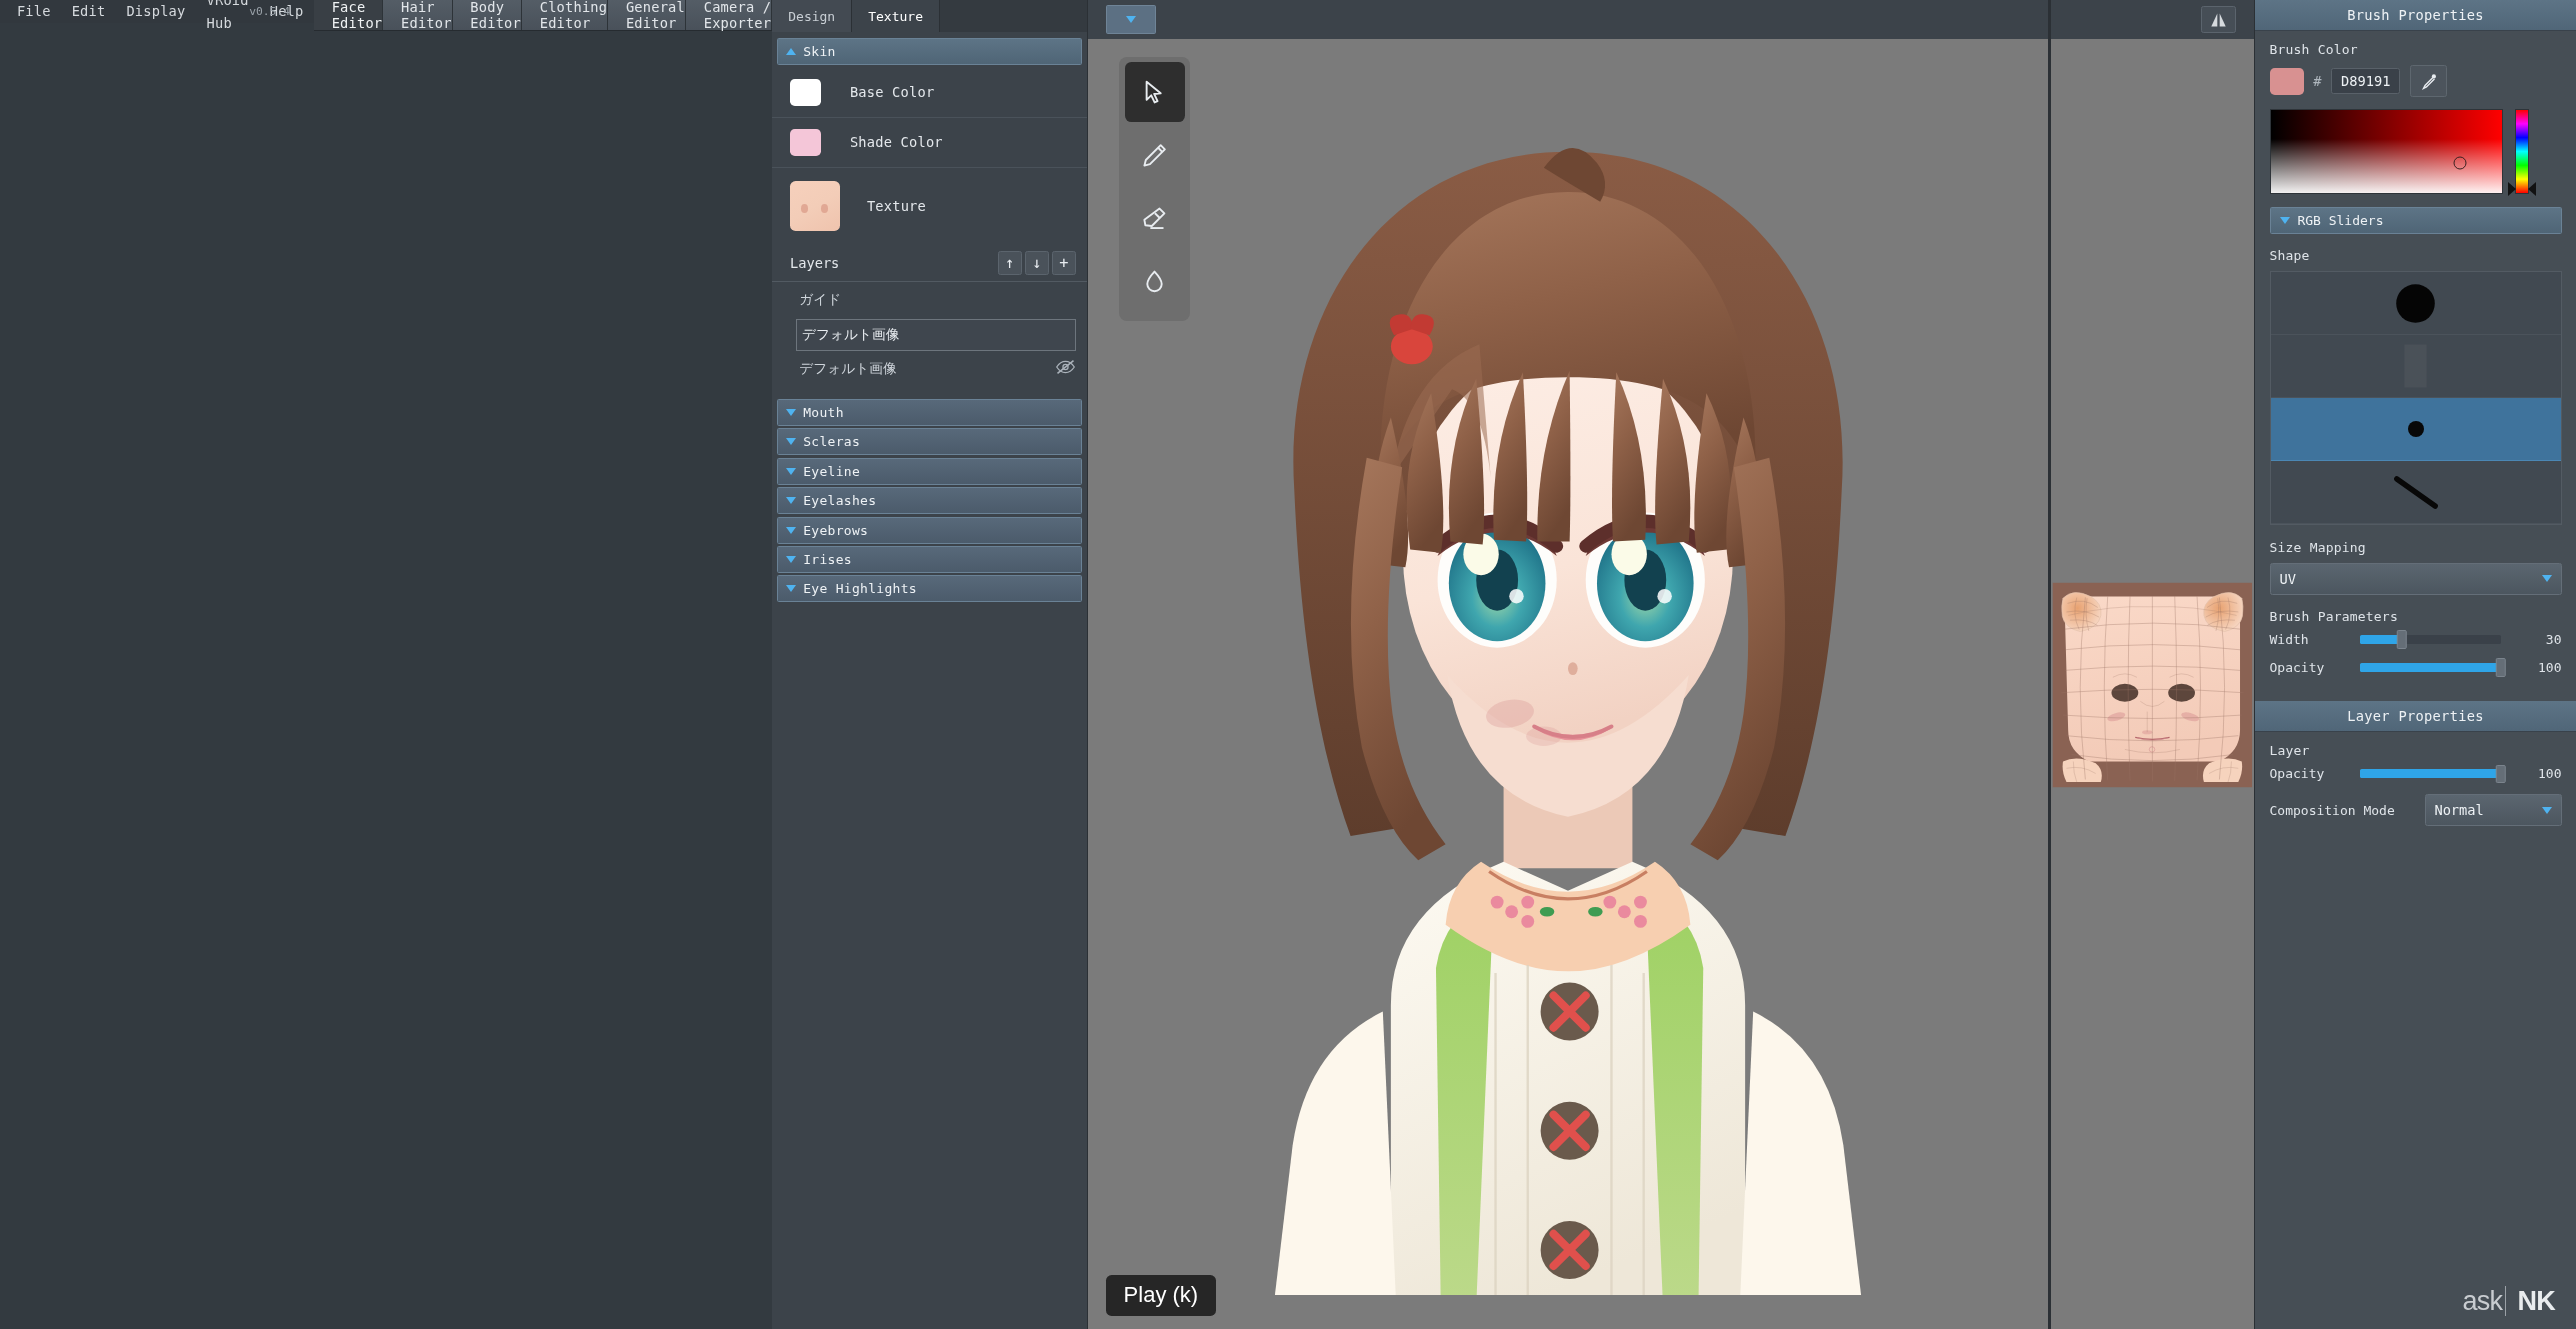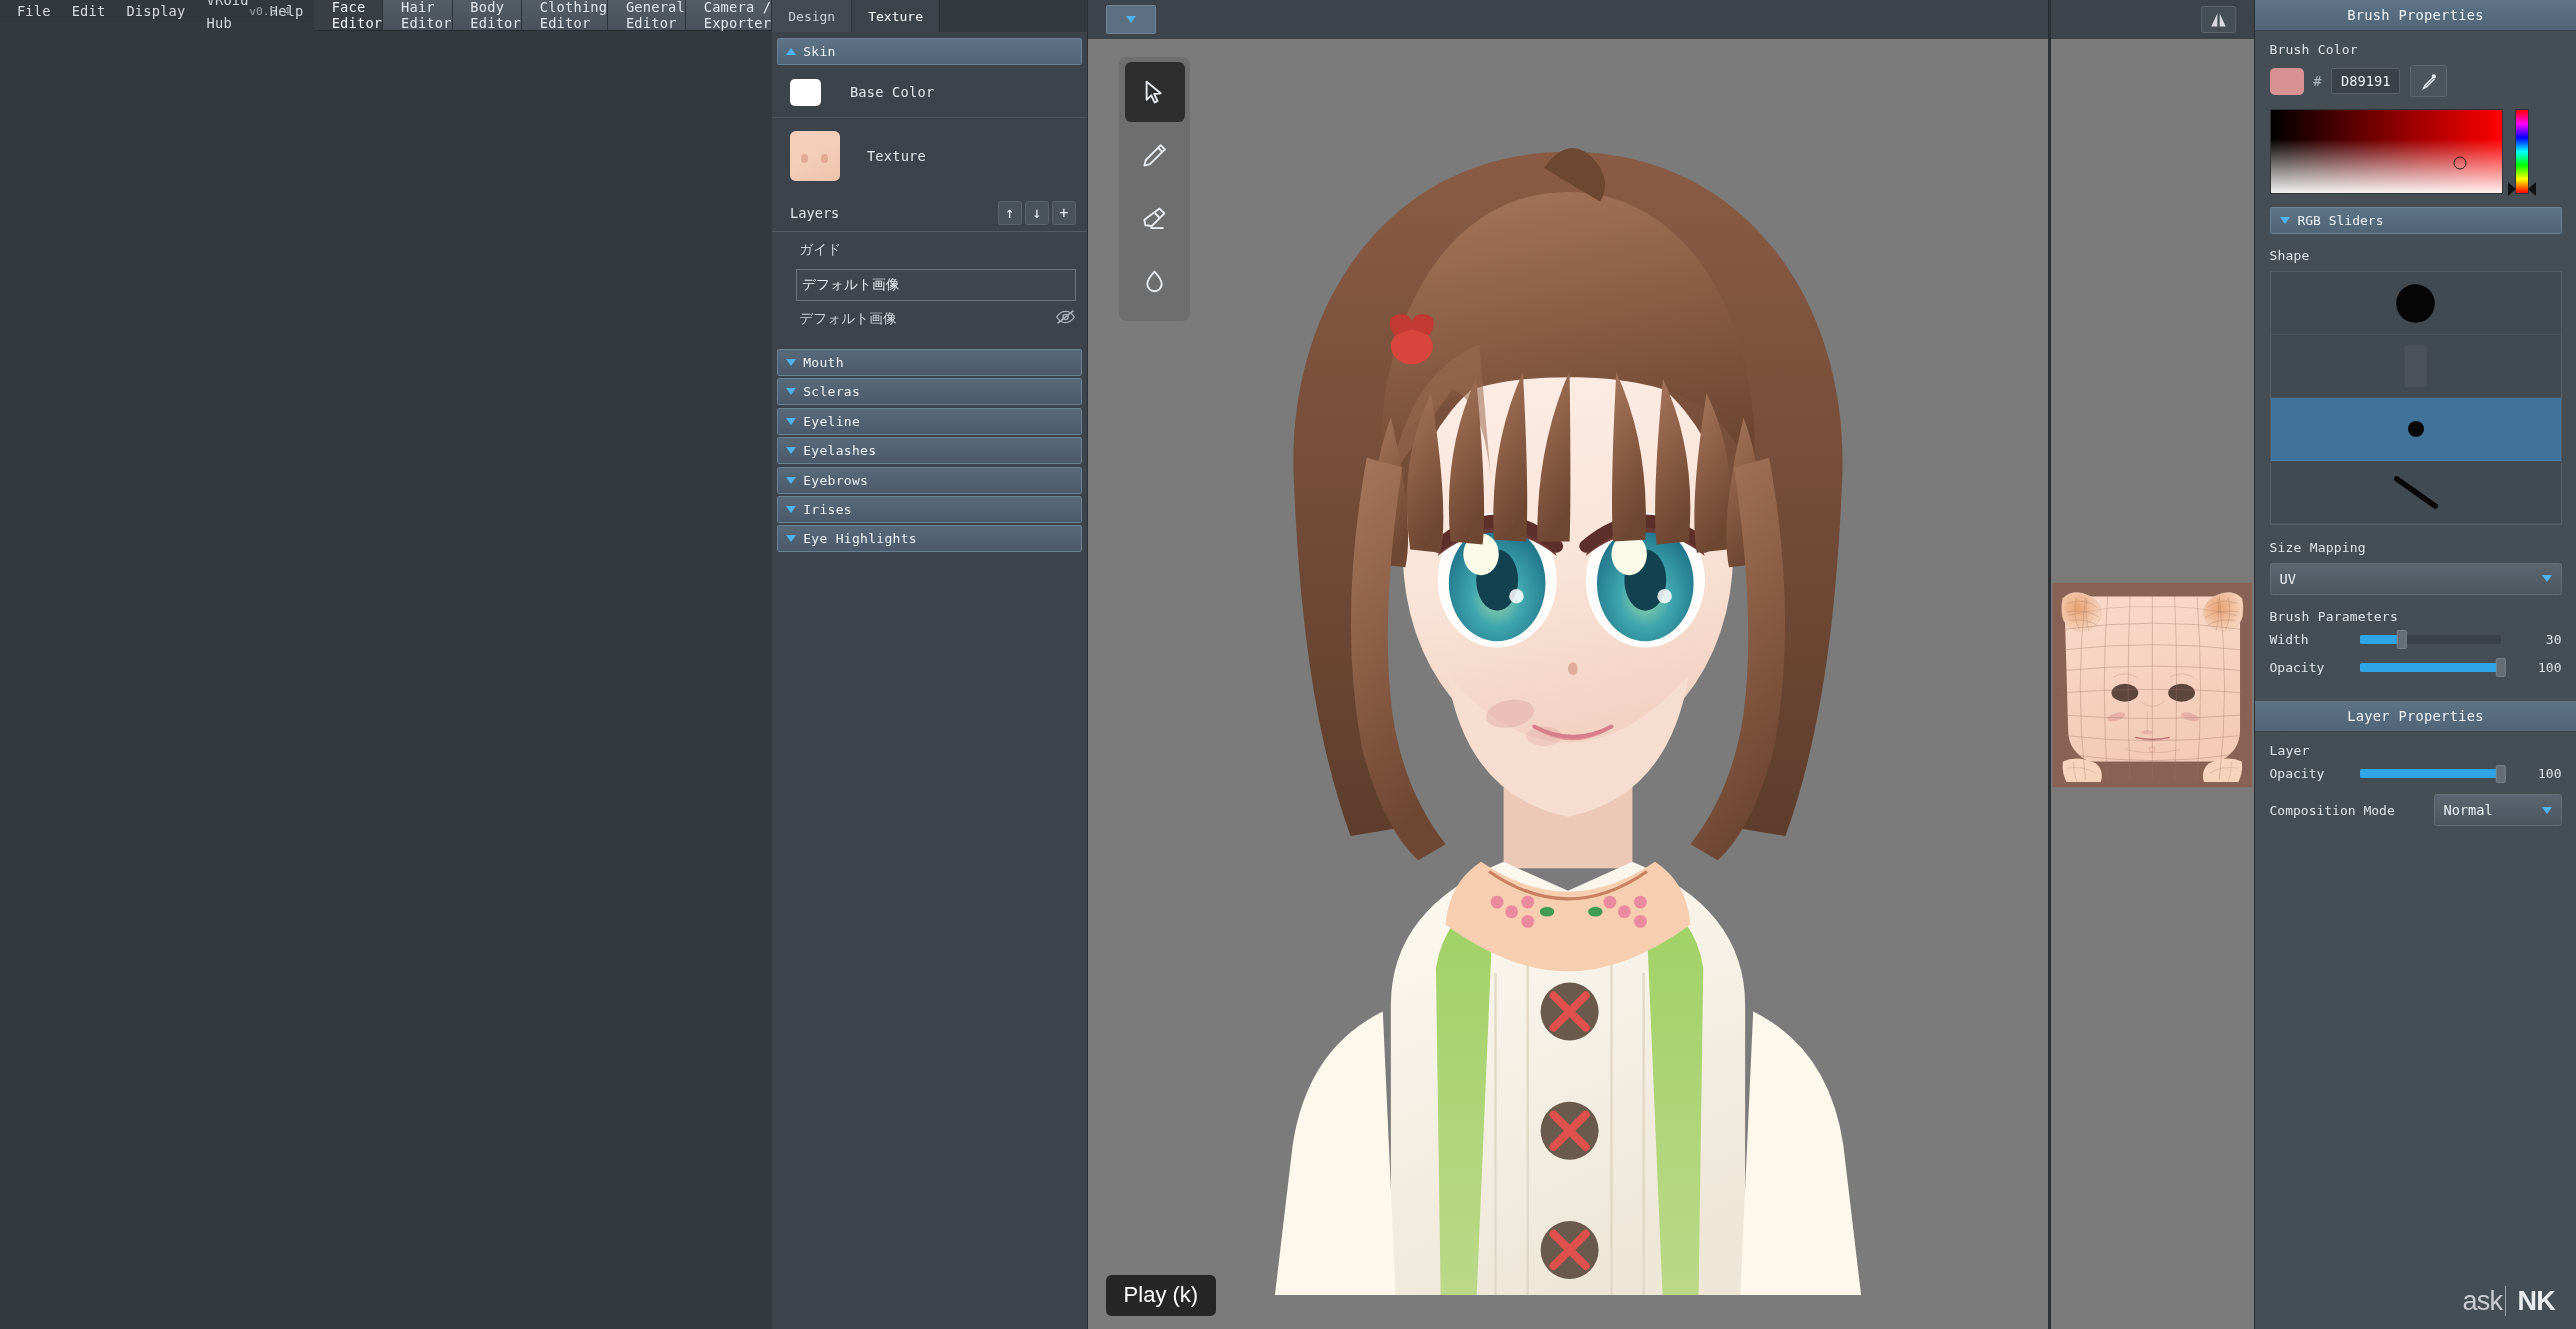--- a/index.html
+++ b/index.html
@@ -204,20 +204,24 @@
         <div class="acc-header">
           <span class="tri up"></span>
           <span>Skin</span>
         </div>
 
         <div class="sk-row">
           <span class="sw" id="sw-base" style="background: rgb(255, 255, 255);"></span>
           <span class="sk-label">Base Color</span>
         </div>
 
+        <div class="sk-row">
+          <span class="sw" id="sw-shade" style="background: rgb(244, 198, 216);"></span>
+          <span class="sk-label">Shade Color</span>
+        </div>
 
         <div class="tex-row">
           <span class="tex-thumb"></span>
           <span class="sk-label" style="margin-left:27px">Texture</span>
         </div>
 
         <div id="layers-head">
           <span class="lbl">Layers</span>
           <span class="lbtn">↑</span>
           <span class="lbtn">↓</span>
@@ -638,21 +642,21 @@
 
         <div class="slider-row">
           <span class="name">Opacity</span>
           <span class="track">
             <span class="fill" style="width:100%"></span>
             <span class="knob" style="left:100%"></span>
           </span>
           <span class="val">100</span>
         </div>
 
-        <div class="slider-row" style="gap:22px">
+        <div class="slider-row" style="gap:13px">
           <span class="name" style="width:142px; flex:0 0 142px">Composition Mode</span>
           <span class="sel-box" style="flex:1; margin:0">
             <span class="cap">Normal</span>
             <span class="tri down" style="margin:0"></span>
           </span>
         </div>
       </div>
 
       <div class="rp-spacer"></div>
     </div>

